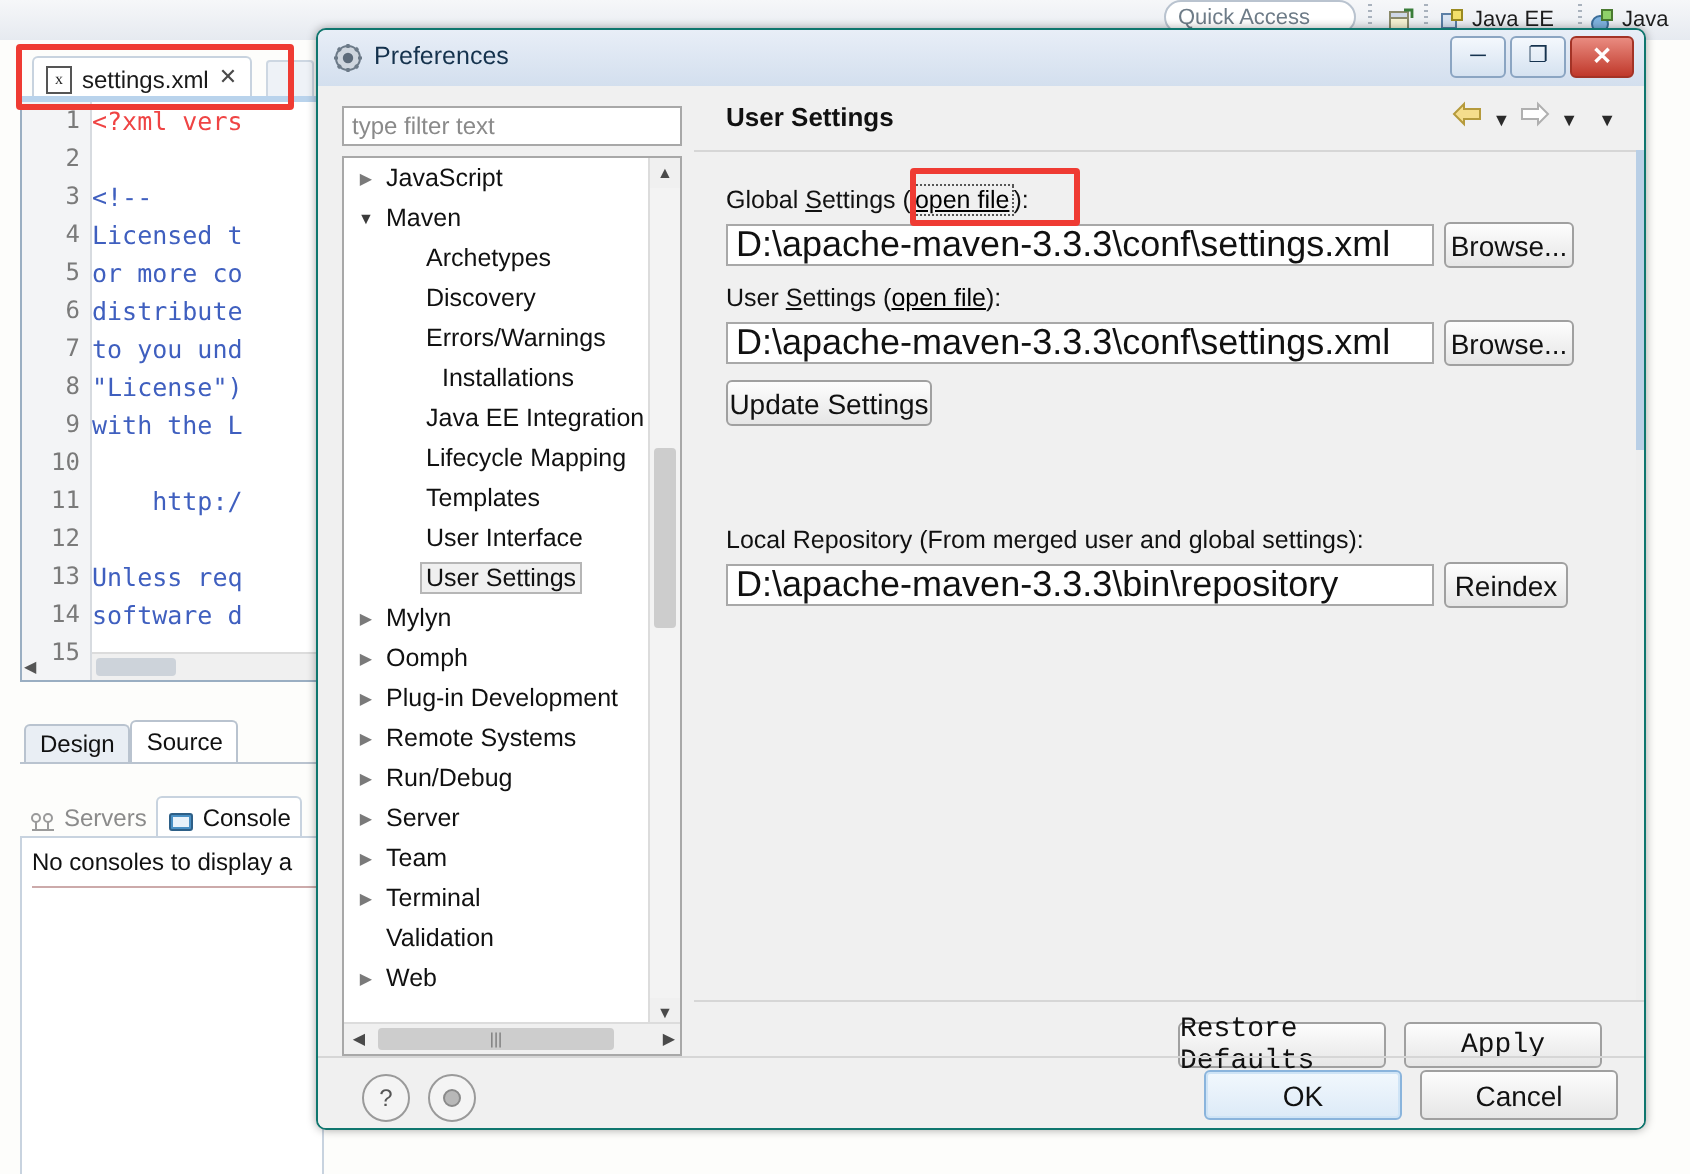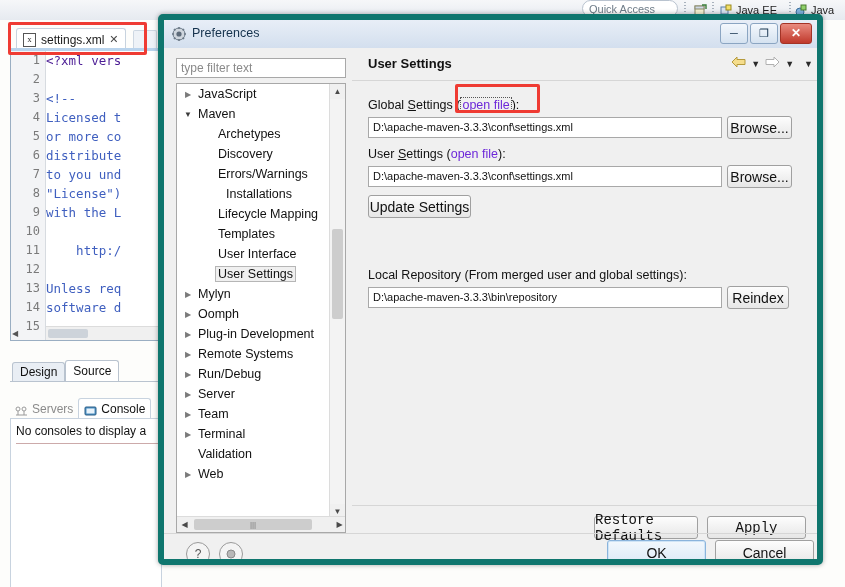--- a/index.html
+++ b/index.html
@@ -40,21 +40,21 @@
 
   
   .editor{position:absolute;left:10px;top:31px;width:152px;height:290px;background:#ffffff;
     border:1px solid #9aaec2;border-top:none;box-sizing:border-box;overflow:hidden;}
   .gutter{position:absolute;left:0;top:0;width:34px;height:100%;background:#f3f4f6;
     border-right:1px solid #d7dbe0;}
   .codearea{position:absolute;left:35px;top:0;width:117px;height:100%;overflow:hidden;}
   .cl{height:19px;line-height:19px;font-family:"DejaVu Sans Mono", monospace;font-size:12.5px;white-space:pre;}
   .ln{height:19px;line-height:19px;font-family:"DejaVu Sans Mono", monospace;font-size:12px;
     color:#7a7a7a;text-align:right;padding-right:5px;}
-  .c-tag{color:#4c1d95;}
+  .c-tag{color:#ef4444;}
   .c-com{color:#3f5fbf;}
   .ed-hscroll{position:absolute;left:35px;bottom:0;width:117px;height:13px;background:#f0f0f0;
     border-top:1px solid #dcdcdc;}
   .ed-hthumb{position:absolute;left:2px;top:2px;width:40px;height:9px;background:#cdd3da;border-radius:2px;}
   .ed-larrow{position:absolute;left:1px;bottom:1px;font-size:8px;color:#555;line-height:11px;}
 
   
   .dsrow{position:absolute;left:12px;top:340px;height:22px;display:flex;align-items:flex-end;}
   .dstab{height:19px;padding:0 7px;font-size:12px;line-height:19px;color:#111;
     border:1px solid #b9c3cf;border-bottom:none;background:#e9eef4;border-radius:3px 3px 0 0;}
@@ -68,21 +68,21 @@
   .ctab.active{background:#ffffff;border:1px solid #c8d3df;border-bottom:none;
     border-radius:3px 3px 0 0;color:#111;height:20px;}
   .cons-body{position:absolute;left:10px;top:398px;width:152px;height:185px;background:#ffffff;
     border:1px solid #c8d3df;box-sizing:border-box;}
   .cons-text{position:absolute;left:5px;top:5px;font-size:12px;color:#111;white-space:nowrap;}
   .cons-rule{position:absolute;left:5px;top:24px;width:148px;height:1px;background:#caa;}
   .srv-icon{width:13px;height:11px;position:relative;}
 
   
   #prefs{position:absolute;left:158px;top:14px;width:665px;height:551px;
-    border:6px solid #0f766e;border-radius:5px;box-sizing:border-box;
+    border:1px solid #0f766e;border-radius:5px;box-sizing:border-box;
     background:#f0f0f0;box-shadow:0 0 5px rgba(0,0,0,.35);overflow:hidden;}
   .titlebar{position:absolute;left:0;top:0;width:100%;height:28px;
     background:linear-gradient(#e8eef7,#d3dfee);
     border-bottom:1px solid #9fb6d0;border-radius:4px 4px 0 0;}
   .title-icon{position:absolute;left:7px;top:6px;width:16px;height:16px;}
   .title-text{position:absolute;left:28px;top:5px;font-size:12.5px;color:#15324d;line-height:17px;}
   .wbtns{position:absolute;right:5px;top:3px;display:flex;gap:2px;}
   .wbtn{width:26px;height:19px;border:1px solid #8ba5c2;border-radius:3px;
     background:linear-gradient(#f4f8fd,#d5e2f0);display:flex;align-items:center;justify-content:center;}
   .wbtn.close{background:linear-gradient(#e98b80,#c0392b);border-color:#a33326;width:30px;}
@@ -115,24 +115,24 @@
 
   
   .rpanel{position:absolute;left:188px;top:0;width:477px;height:523px;background:#f0f0f0;}
   .rp-header{position:absolute;left:0;top:0;width:100%;height:32px;border-bottom:1px solid #d6d6d6;}
   .rp-title{position:absolute;left:16px;top:8px;font-size:13px;font-weight:bold;color:#111;}
   .navbtns{position:absolute;right:16px;top:7px;display:flex;align-items:center;gap:4px;}
   .caret{font-size:9px;color:#2a2a2a;}
   .rp-content{position:absolute;left:0;top:32px;width:100%;height:425px;}
   .lbl{position:absolute;font-size:12.5px;color:#111;white-space:nowrap;}
   .lbl u{text-decoration:underline;}
-  .link{color:#6d28d9;}
+  .link{color:#000000;text-decoration:underline;}
   .focusdots{border:1px dotted #555;padding:0 1px;}
   .tfield{position:absolute;height:21px;background:#ffffff;border:1px solid #a8a8a8;
-    box-sizing:border-box;font-size:11px;color:#111;line-height:19px;padding-left:4px;white-space:nowrap;}
+    box-sizing:border-box;font-size:18px;color:#111;line-height:19px;padding-left:4px;white-space:nowrap;}
   .btn{position:absolute;height:23px;border:1px solid #a0a0a0;border-radius:3px;
     background:linear-gradient(#fdfdfd,#e6e6e6);font-size:14px;color:#111;
     display:flex;align-items:center;justify-content:center;box-sizing:border-box;}
   .rp-scroll{position:absolute;right:0;top:32px;width:6px;height:425px;background:#eeeeee;}
   .rp-scroll-thumb{position:absolute;right:0;top:0;width:6px;height:150px;background:#b9cfe6;}
 
   .rp-footer{position:absolute;left:0;bottom:0;width:477px;height:66px;font-family:Liberation Mono, monospace;}
   .sep-line{position:absolute;left:0;width:477px;height:1px;background:#d6d6d6;}
 
   .dlg-bottom{position:absolute;left:0;bottom:0;width:665px;height:66px;}
@@ -314,20 +314,24 @@
             <span class="arrow"></span>
             <span class="tlabel">Discovery</span>
           </div>
           <div class="tnode" style="padding-left: 24px;">
             <span class="arrow"></span>
             <span class="tlabel">Errors/Warnings</span>
           </div>
           <div class="tnode" style="padding-left: 32px;">
             <span class="arrow"></span>
             <span class="tlabel">Installations</span>
+          </div>
+          <div class="tnode" style="padding-left: 24px;">
+            <span class="arrow"></span>
+            <span class="tlabel">Java EE Integration</span>
           </div>
           <div class="tnode" style="padding-left: 24px;">
             <span class="arrow"></span>
             <span class="tlabel">Lifecycle Mapping</span>
           </div>
           <div class="tnode" style="padding-left: 24px;">
             <span class="arrow"></span>
             <span class="tlabel">Templates</span>
           </div>
           <div class="tnode" style="padding-left: 24px;">

